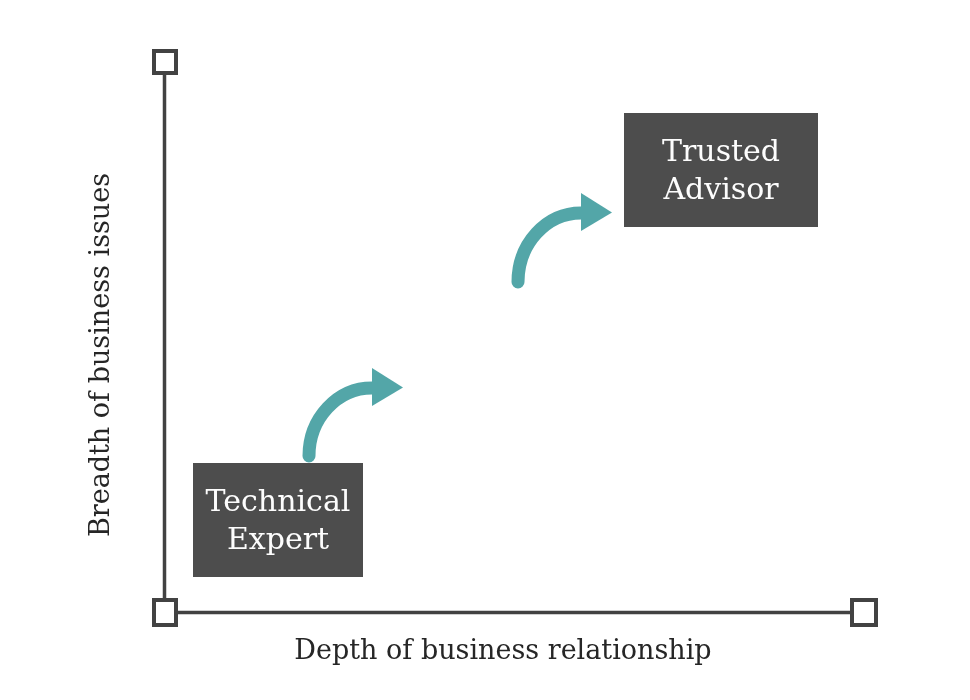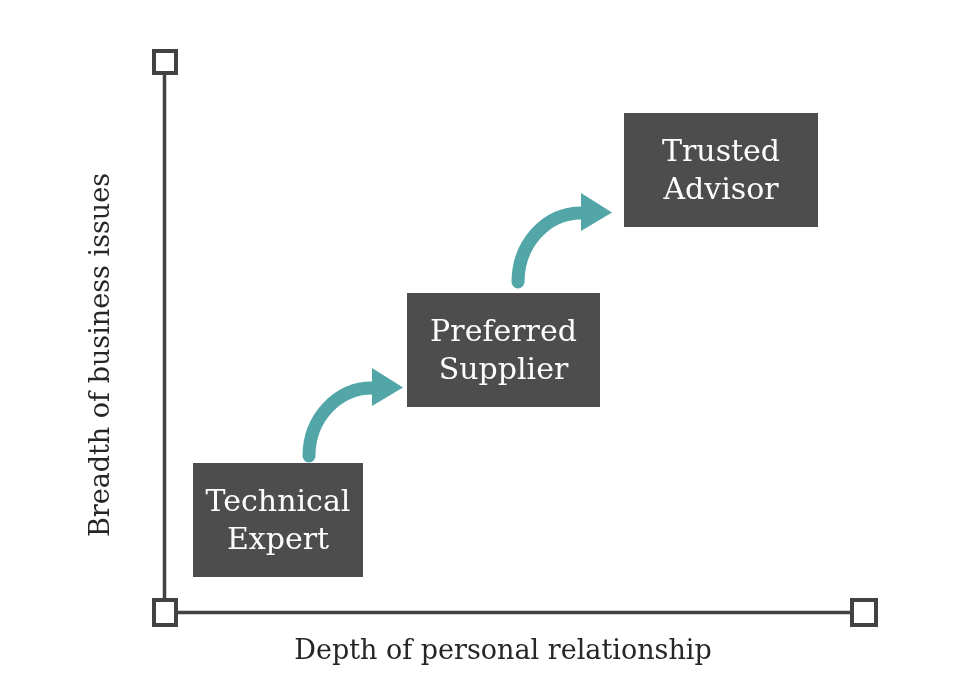--- a/index.html
+++ b/index.html
@@ -93,23 +93,20 @@
 
     <g>
       <path class="arrow-curve" d="M 518 282 A 63 69 0 0 1 581 213"></path>
       <polygon class="arrow-head" points="581,193 612,212.5 581,231"></polygon>
     </g>
   </svg>
 
   <div class="stage-box" id="box-technical">
     <span class="stage-label">Technical Expert</span>
   </div>
-  <div class="stage-box" id="box-preferred">
-    <span class="stage-label">Preferred Supplier</span>
-  </div>
   <div class="stage-box" id="box-trusted">
     <span class="stage-label">Trusted Advisor</span>
   </div>
 
   <div class="axis-label axis-label-y">Breadth of business issues</div>
-  <div class="axis-label axis-label-x">Depth of personal relationship</div>
+  <div class="axis-label axis-label-x">Depth of business relationship</div>
 
 </div>
 
 </body></html>

